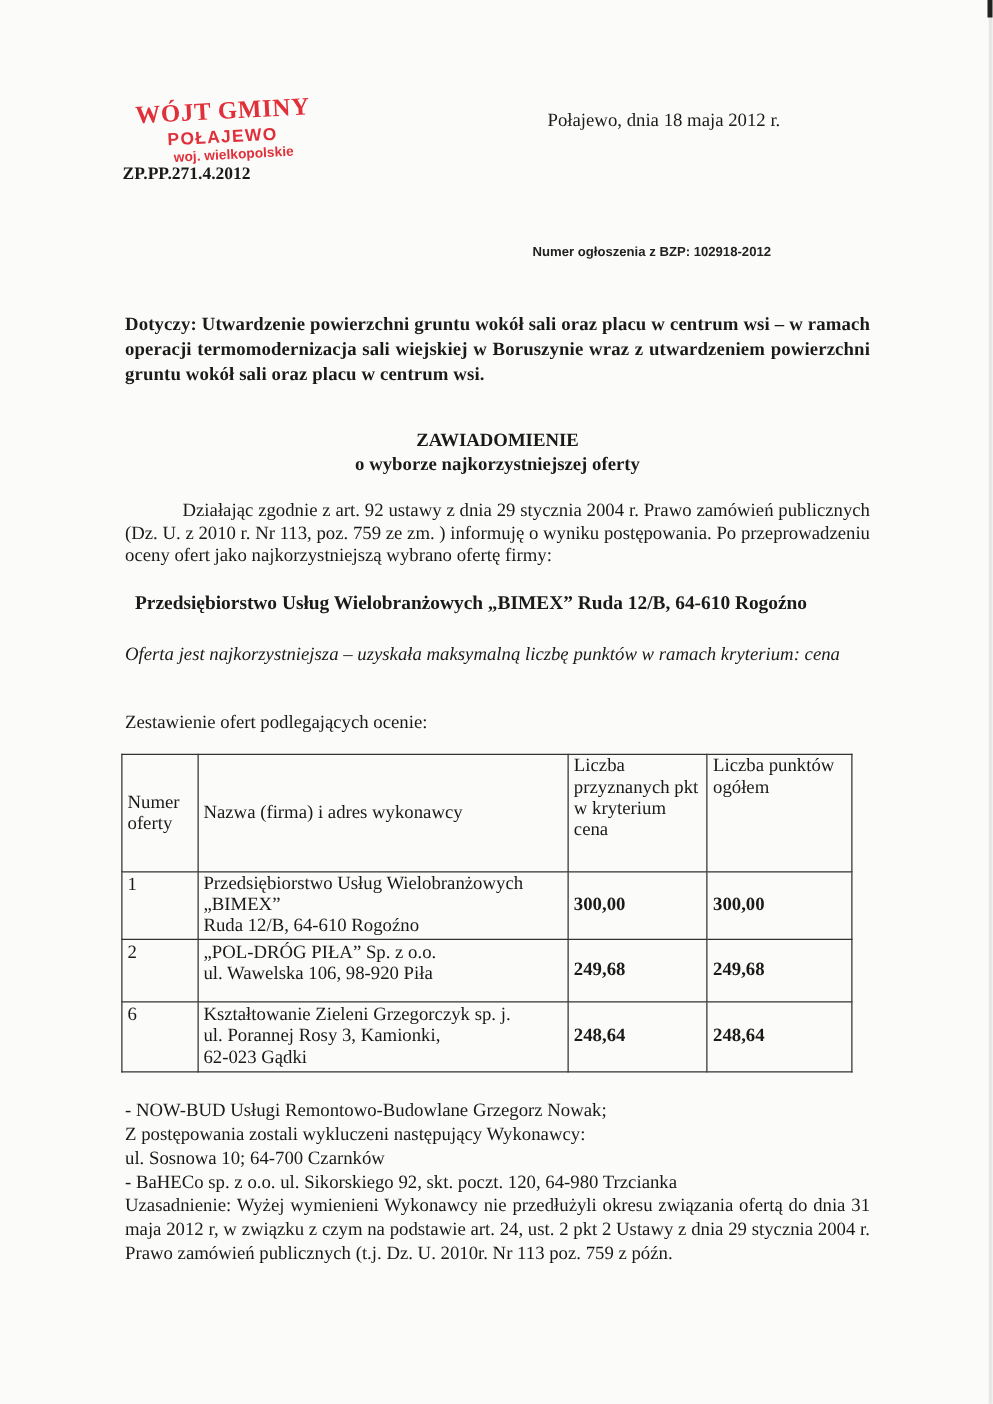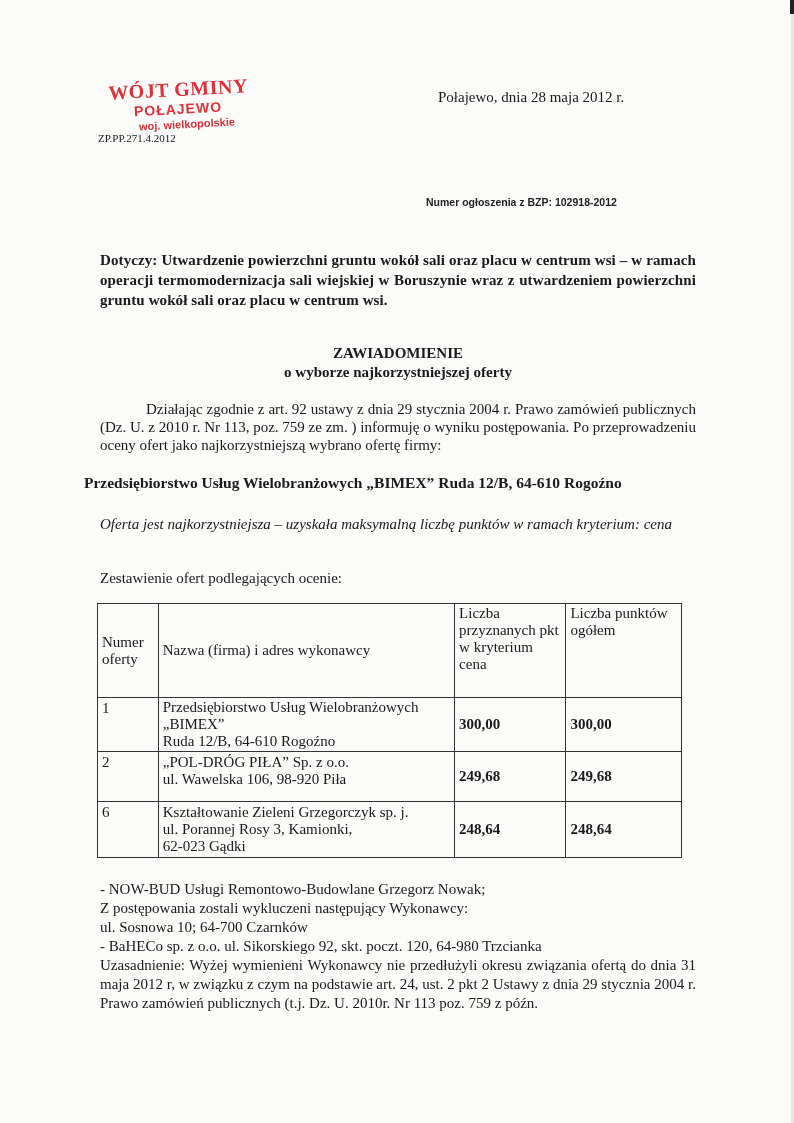--- a/index.html
+++ b/index.html
@@ -12,32 +12,32 @@
     }
     .page { position: absolute; left: 0; top: 0; width: 794px; height: 1123px; }
     .edge-right { position: absolute; right: 0; top: 0; width: 3px; height: 1123px; background: #e6e6e4; }
     .edge-corner { position: absolute; right: 0; top: 0; width: 4px; height: 14px; background: #222; }
 
     .stamp { position: absolute; left: 98px; top: 78px; width: 160px; text-align: center; color: #e0303a; font-family: "Liberation Sans", sans-serif; }
     .stamp .s1 { font-family: "Liberation Serif", serif; font-weight: bold; font-size: 20px; letter-spacing: 0.5px; transform: rotate(-3deg); display:block; line-height: 22px; }
     .stamp .s2 { font-weight: bold; font-size: 14px; letter-spacing: 1px; transform: rotate(-3deg); display:block; line-height: 16px; margin-top: 1px; }
     .stamp .s3 { font-weight: bold; font-size: 11px; transform: rotate(-3deg); display:block; line-height: 14px; margin-left: 18px; }
 
-    .ref { position: absolute; left: 98px; top: 132px; font-size: 11px; }
+    .ref { position: absolute; left: 98px; top: 132px; font-size: 14px; font-weight: bold; }
     .date { position: absolute; left: 438px; top: 89px; font-size: 15px; }
     .addr { position: absolute; left: 426px; top: 147px; font-style: italic; font-weight: bold; font-size: 16px; line-height: 24px; }
     .bzp { position: absolute; left: 426px; top: 196px; font-family: "Liberation Sans", sans-serif; font-weight: bold; font-size: 10.5px; color: #222; }
 
     .subject { position: absolute; left: 100px; top: 250px; width: 596px; font-weight: bold; font-size: 15px; line-height: 20px; text-align: justify; letter-spacing: 0.1px; }
 
     .title { position: absolute; left: 100px; top: 344px; width: 596px; text-align: center; font-weight: bold; font-size: 15px; line-height: 19px; }
 
     .para { position: absolute; left: 100px; width: 596px; font-size: 15px; line-height: 18px; text-align: justify; }
     .p1 { top: 400px; text-indent: 46px; }
-    .firm { position: absolute; left: 84px; top: 474px; font-weight: bold; font-size: 15.5px; }
+    .firm { position: absolute; left: 108px; top: 474px; font-weight: bold; font-size: 15.5px; }
     .p2 { top: 515px; font-style: italic; }
     .p3 { top: 569px; }
 
     table.offers { position: absolute; left: 97px; top: 603px; width: 585px; border-collapse: collapse; font-size: 15px; }
     table.offers td { border: 1px solid #333; vertical-align: middle; padding: 0 4px; line-height: 17px; }
     .h-row td { height: 92px; }
     .h-row td.top { vertical-align: top; padding-top: 1px; }
     .c1 { width: 52px; }
     .c2 { width: 292px; }
     .c3 { width: 103px; }
@@ -54,21 +54,21 @@
   <div class="edge-right"></div>
   <div class="edge-corner"></div>
 
   <div class="stamp">
     <span class="s1">WÓJT GMINY</span>
     <span class="s2">POŁAJEWO</span>
     <span class="s3">woj. wielkopolskie</span>
   </div>
 
   <div class="ref">ZP.PP.271.4.2012</div>
-  <div class="date">Połajewo, dnia 28 maja 2012 r.</div>
+  <div class="date">Połajewo, dnia 18 maja 2012 r.</div>
 
   <div class="bzp">Numer ogłoszenia z BZP: 102918-2012</div>
 
   <div class="subject">Dotyczy: Utwardzenie powierzchni gruntu wokół sali oraz placu w centrum wsi – w ramach operacji termomodernizacja sali wiejskiej w Boruszynie wraz z utwardzeniem powierzchni gruntu wokół sali oraz placu w centrum wsi.</div>
 
   <div class="title">
     <div>ZAWIADOMIENIE</div>
     <div>o  wyborze najkorzystniejszej oferty</div>
   </div>
 

